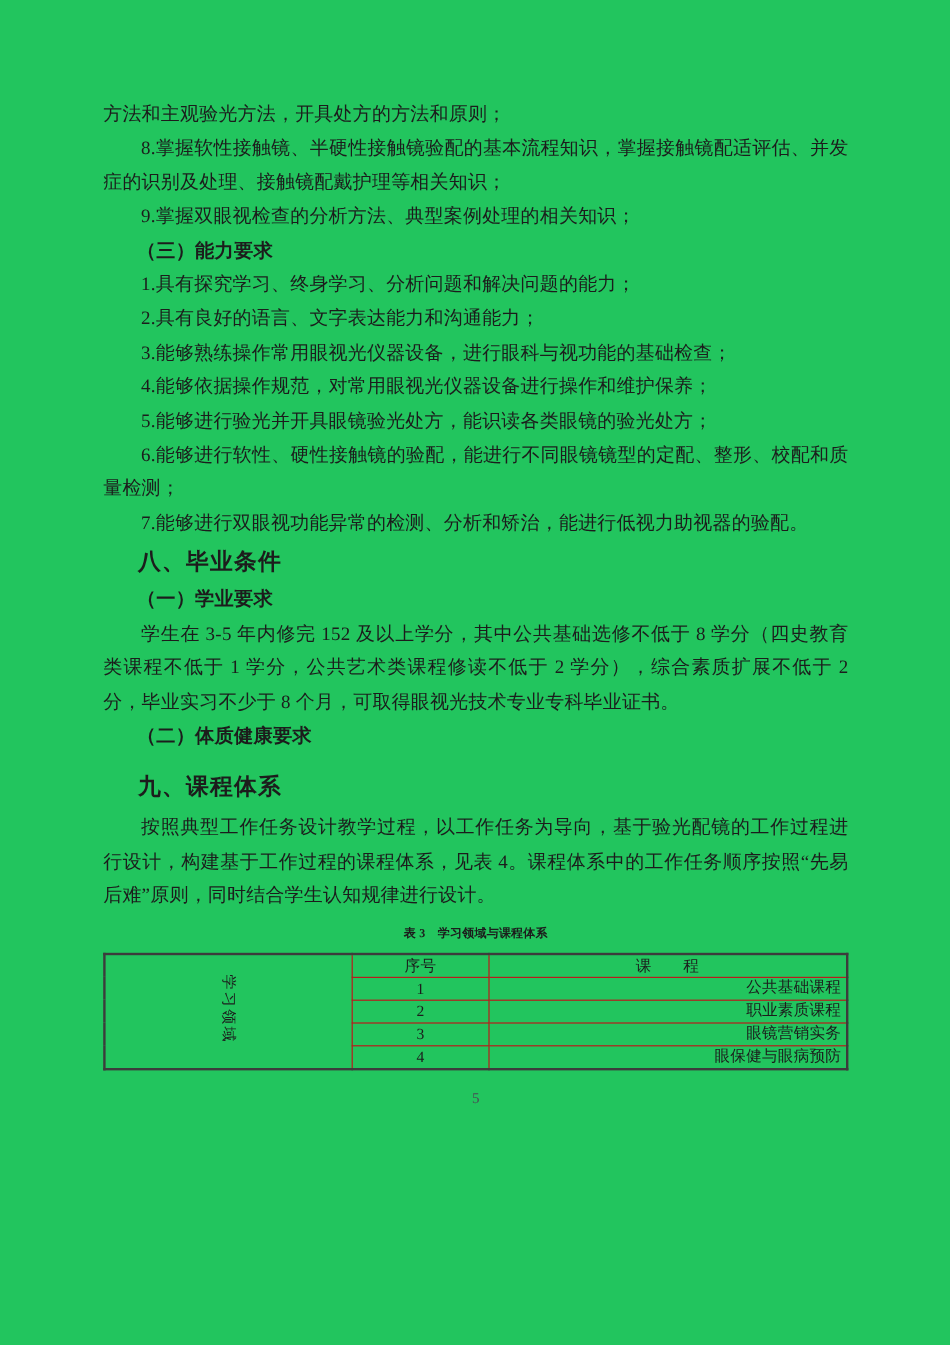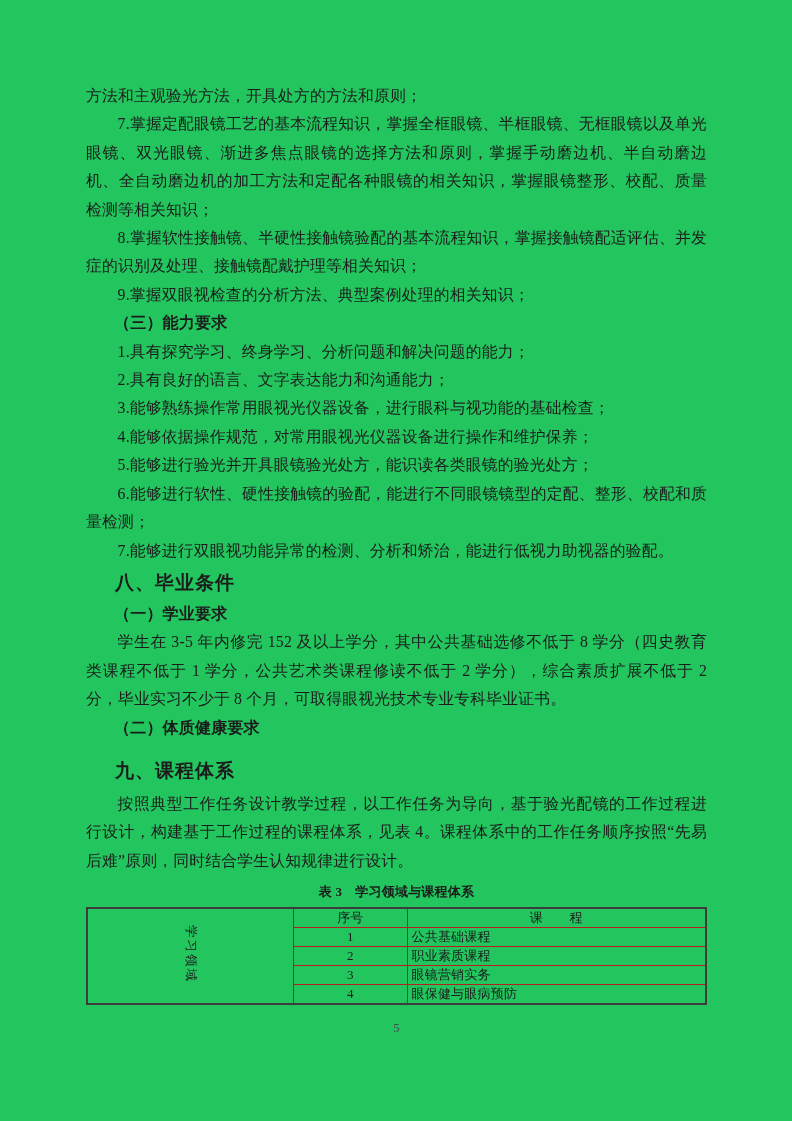--- a/index.html
+++ b/index.html
@@ -34,21 +34,21 @@
   .h2 {
     font-size: 16px;
     font-weight: bold;
     line-height: 28.4px;
     text-indent: 28px;
   }
   .h1-sp { margin-top: 14px; margin-bottom: 4px; }
   .tbl-caption {
     text-align: center;
     font-weight: bold;
-    font-size: 13px;
+    font-size: 10px;
     line-height: 24px;
     margin-top: 5px;
     margin-bottom: 3px;
   }
   table.course-table {
     width: 100%;
     border-collapse: collapse;
     border: 2px solid #3c3c3c;
     font-size: 13px;
     table-layout: fixed;
@@ -67,38 +67,37 @@
   td.domain-cell { text-align: center; vertical-align: middle; }
   .vertical-text {
     display: inline-block;
     writing-mode: vertical-rl;
     text-orientation: sideways;
     letter-spacing: 2px;
     font-size: 12.5px;
     line-height: 14px;
   }
   td.center { text-align: center; }
-  td.course-name { text-align: left; padding-left: 7px; }
+  td.course-name { text-align: right; padding-left: 7px; font-family: Liberation Mono, monospace; }
   .page-footer {
     text-align: center;
     font-size: 12.5px;
     color: #4a4a56;
     margin-top: 15px;
     line-height: 16px;
   }
 </style>
 </head>
 <body>
 
 <div class="page">
   <div class="bodytext">
 
     <p class="cont">方法和主观验光方法，开具处方的方法和原则；</p>
 
-    <p class="para">7.掌握定配眼镜工艺的基本流程知识，掌握全框眼镜、半框眼镜、无框眼镜以及单光眼镜、双光眼镜、渐进多焦点眼镜的选择方法和原则，掌握手动磨边机、半自动磨边机、全自动磨边机的加工方法和定配各种眼镜的相关知识，掌握眼镜整形、校配、质量检测等相关知识；</p>
     <p class="para">8.掌握软性接触镜、半硬性接触镜验配的基本流程知识，掌握接触镜配适评估、并发症的识别及处理、接触镜配戴护理等相关知识；</p>
     <p class="para">9.掌握双眼视检查的分析方法、典型案例处理的相关知识；</p>
 
     <p class="h2">（三）能力要求</p>
 
     <p class="para">1.具有探究学习、终身学习、分析问题和解决问题的能力；</p>
     <p class="para">2.具有良好的语言、文字表达能力和沟通能力；</p>
     <p class="para">3.能够熟练操作常用眼视光仪器设备，进行眼科与视功能的基础检查；</p>
     <p class="para">4.能够依据操作规范，对常用眼视光仪器设备进行操作和维护保养；</p>
     <p class="para">5.能够进行验光并开具眼镜验光处方，能识读各类眼镜的验光处方；</p>

